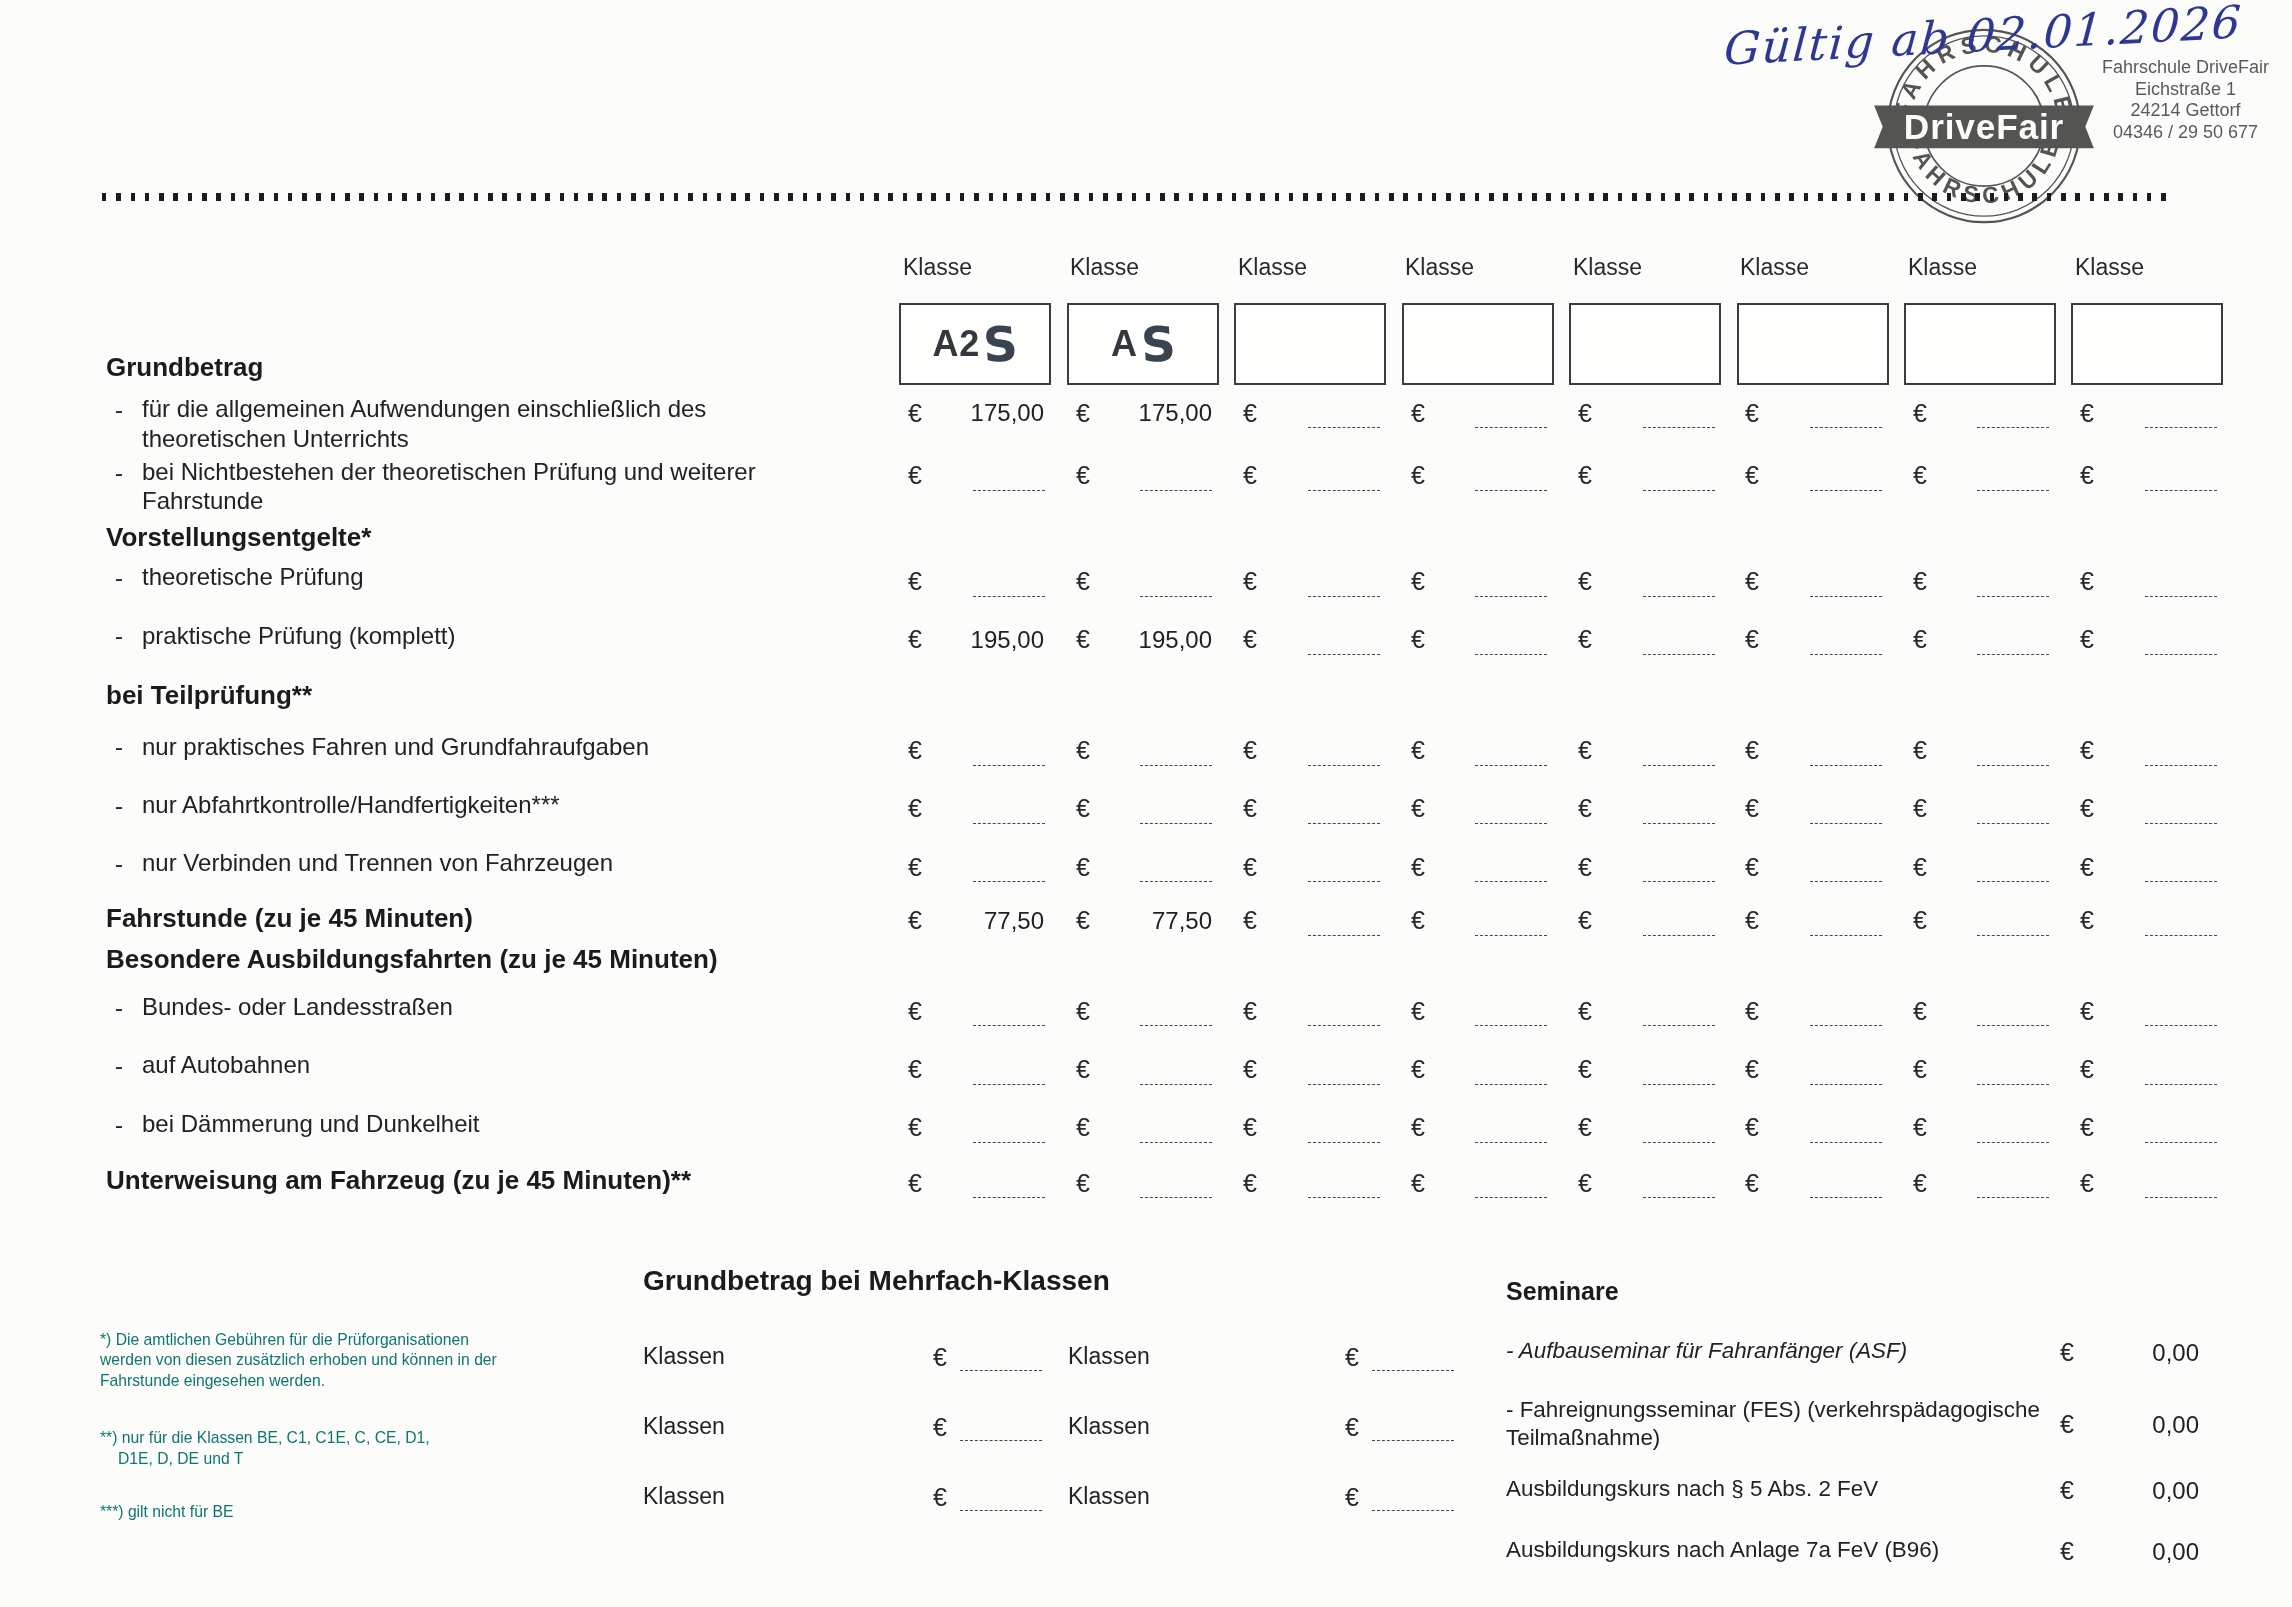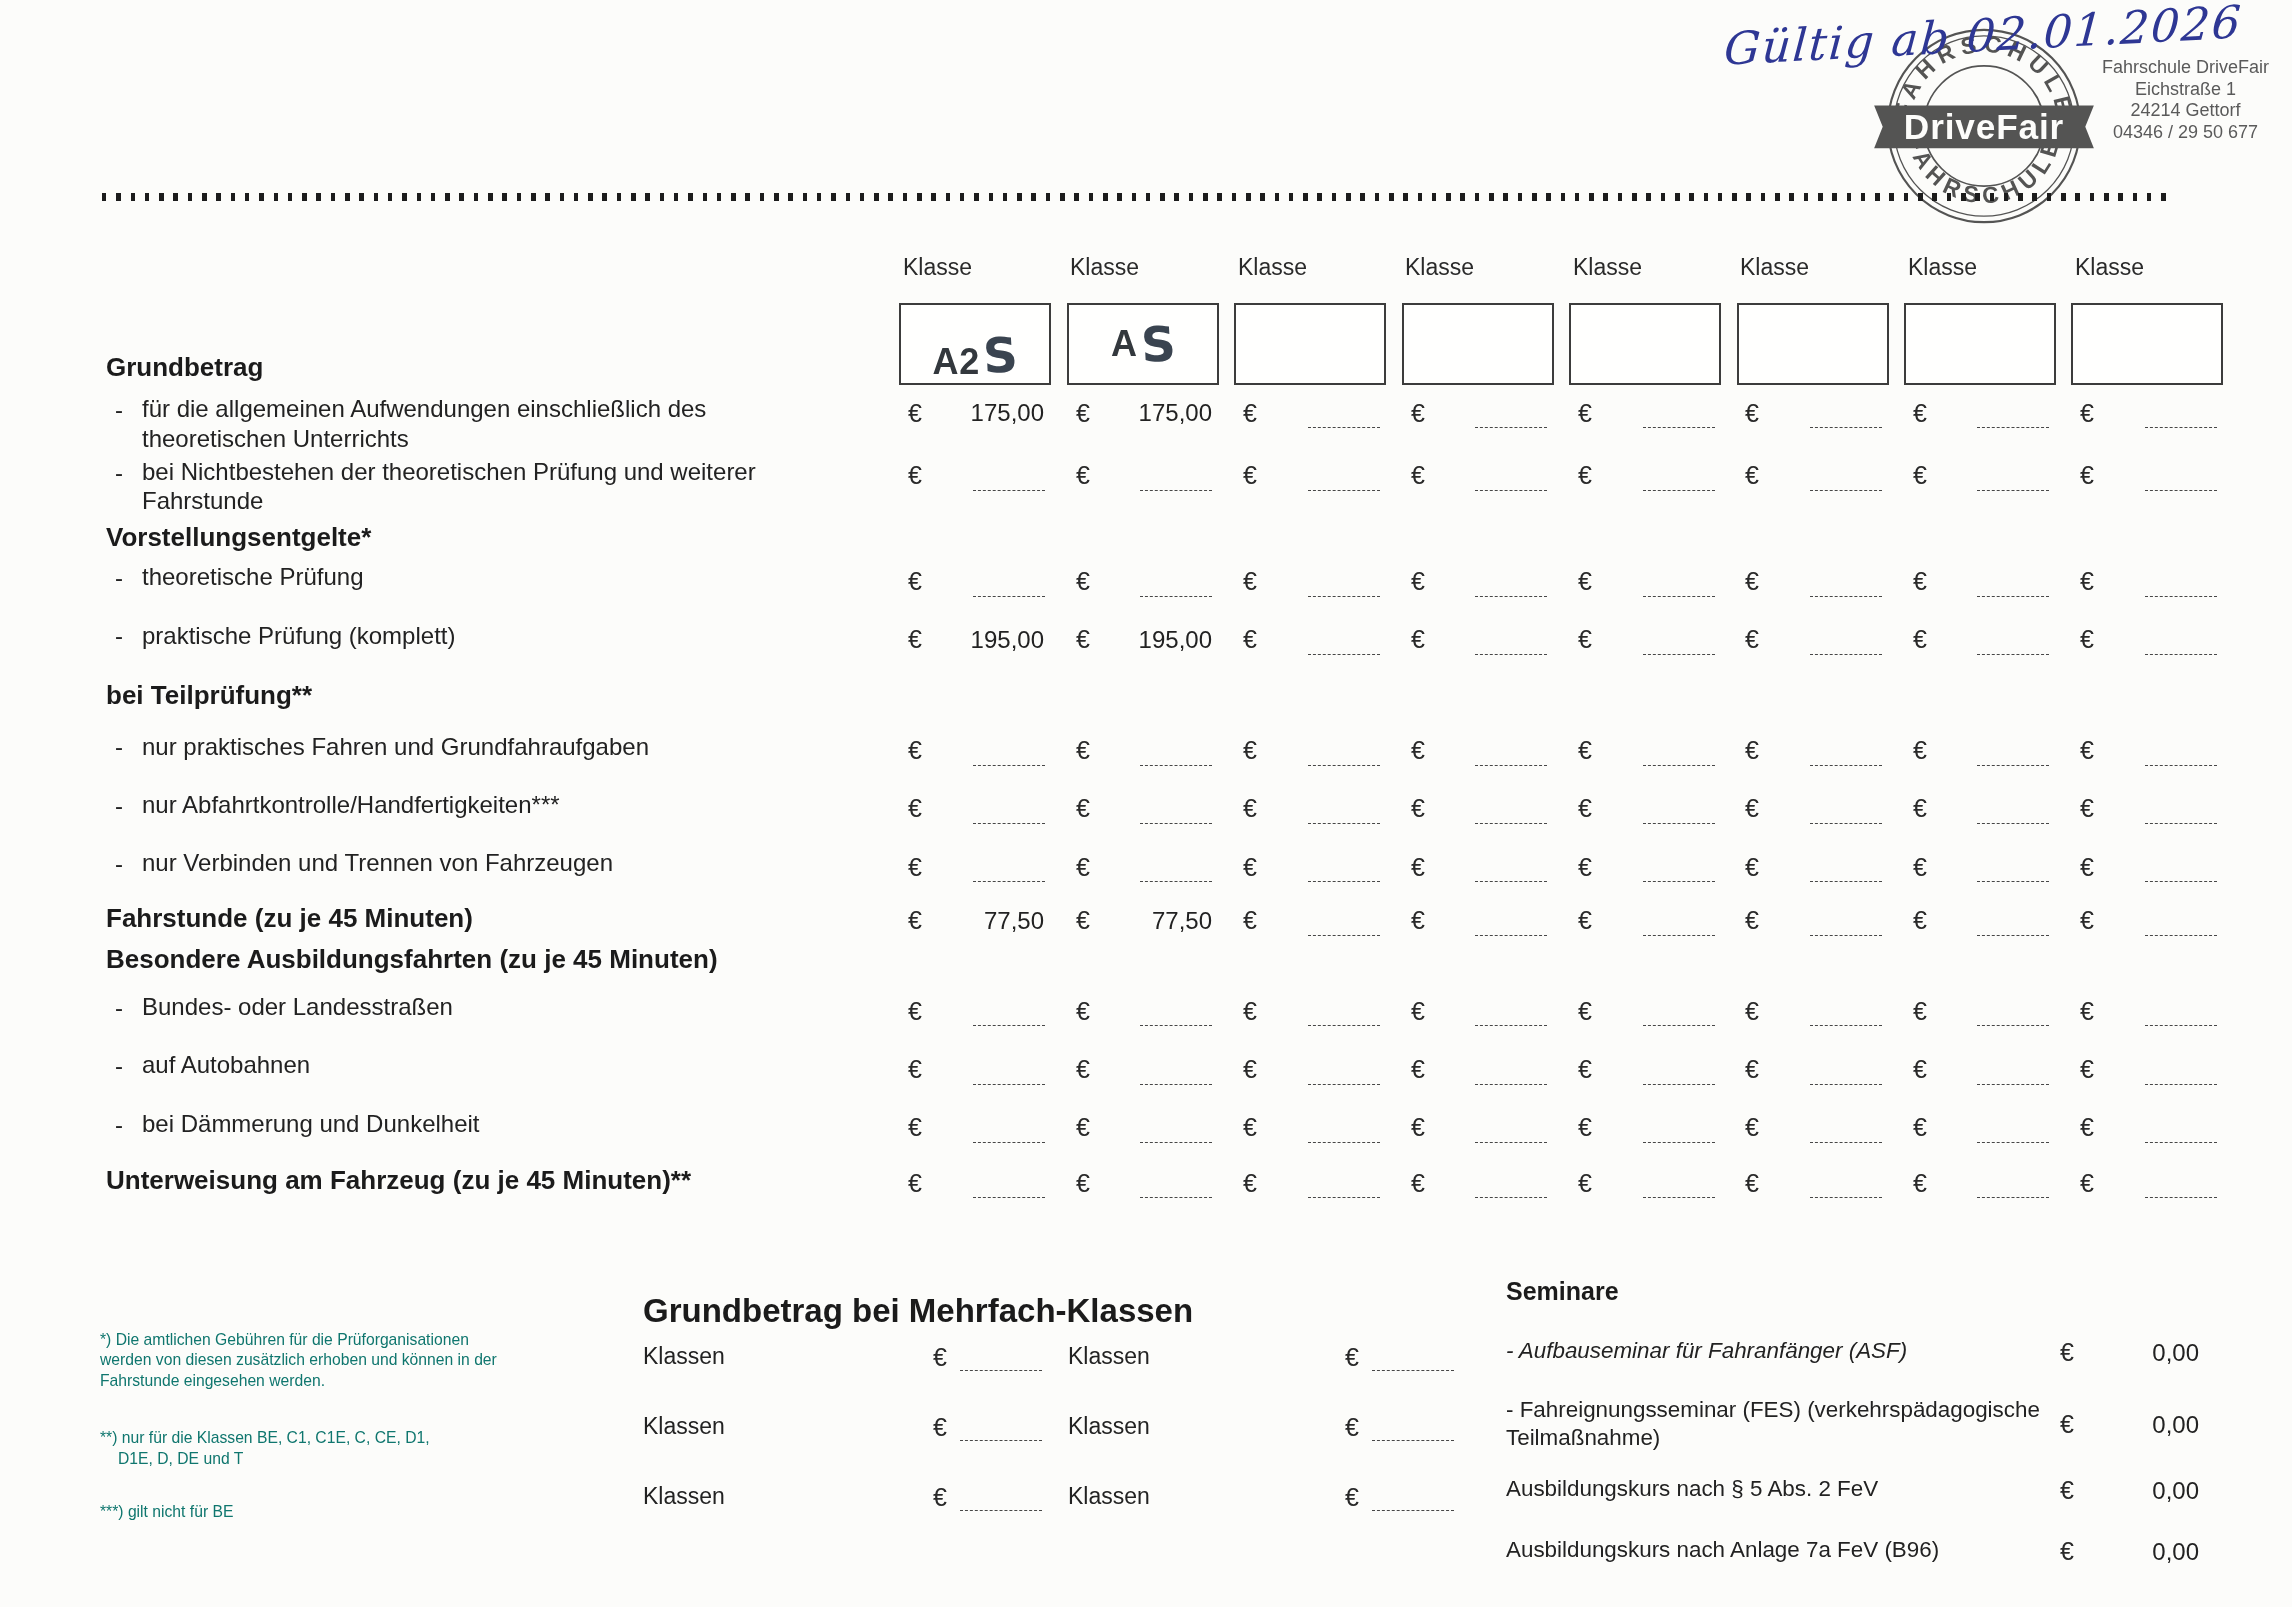--- a/index.html
+++ b/index.html
@@ -33,21 +33,21 @@
   .section-h { position:absolute; left:106px; font-size:26px; font-weight:bold; white-space:nowrap; color:#1b1b1b; }
   .bold-label { position:absolute; left:106px; font-size:26px; font-weight:bold; white-space:nowrap; color:#1b1b1b; }
   .item-dash { position:absolute; left:115px; font-size:24px; color:#222; }
   .item-line { position:absolute; left:142px; font-size:24px; white-space:nowrap; color:#222; }
   .euro { position:absolute; font-size:25px; color:#2a2a2a; }
   .pval { position:absolute; width:102px; text-align:right; font-size:24px; color:#222; }
   .pblank { position:absolute; width:72px; height:0; border-bottom:1.8px dashed #474747; }
   
   .fn-line { position:absolute; left:100px; font-size:15.7px; color:#0f766e; white-space:nowrap; }
   
-  .mk-heading { position:absolute; left:643px; top:1265px; font-size:33px; font-weight:bold; color:#1b1b1b;margin-top:27px; }
+  .mk-heading { position:absolute; left:643px; top:1265px; font-size:28px; font-weight:bold; color:#1b1b1b; }
   .mk-label { position:absolute; font-size:23px; color:#222; }
   .mk-euro { position:absolute; font-size:25px; color:#2a2a2a; }
   .mk-blank { position:absolute; width:82px; height:0; border-bottom:1.8px dashed #474747; }
   
   .sem-heading { position:absolute; left:1506px; top:1277px; font-size:25px; font-weight:bold; color:#1b1b1b; }
   .sem-line { position:absolute; left:1506px; font-size:22.4px; white-space:nowrap; color:#222; }
   .sem-euro { position:absolute; left:2060px; font-size:25px; color:#2a2a2a; }
   .sem-val { position:absolute; left:2092px; width:107px; text-align:right; font-size:24px; color:#222; }
   .stamp-ring-text { font-family:"Liberation Sans", sans-serif; font-weight:bold; font-size:27px;
     letter-spacing:7px; fill:#3d3d3d; }
@@ -84,21 +84,21 @@
     <div>Fahrschule DriveFair</div>
     <div>Eichstraße 1</div>
     <div>24214 Gettorf</div>
     <div>04346 / 29 50 677</div>
   </div>
 
   <div class="dotted-rule"></div>
 
   <div id="table-layer">
       <div class="klasse-label" style="left: 903px; top: 254px;">Klasse</div>
-      <div class="klasse-box" style="left: 899px; top: 303px; align-items: flex-end;">
+      <div class="klasse-box" style="left: 899px; top: 303px;">
         <span class="klasse-code">A2</span>
         <span class="klasse-mark">S</span>
       </div>
       <div class="klasse-label" style="left: 1070px; top: 254px;">Klasse</div>
       <div class="klasse-box" style="left: 1067px; top: 303px;">
         <span class="klasse-code">A</span>
         <span class="klasse-mark">S</span>
       </div>
       <div class="klasse-label" style="left: 1238px; top: 254px;">Klasse</div>
       <div class="klasse-box" style="left: 1234px; top: 303px;">

